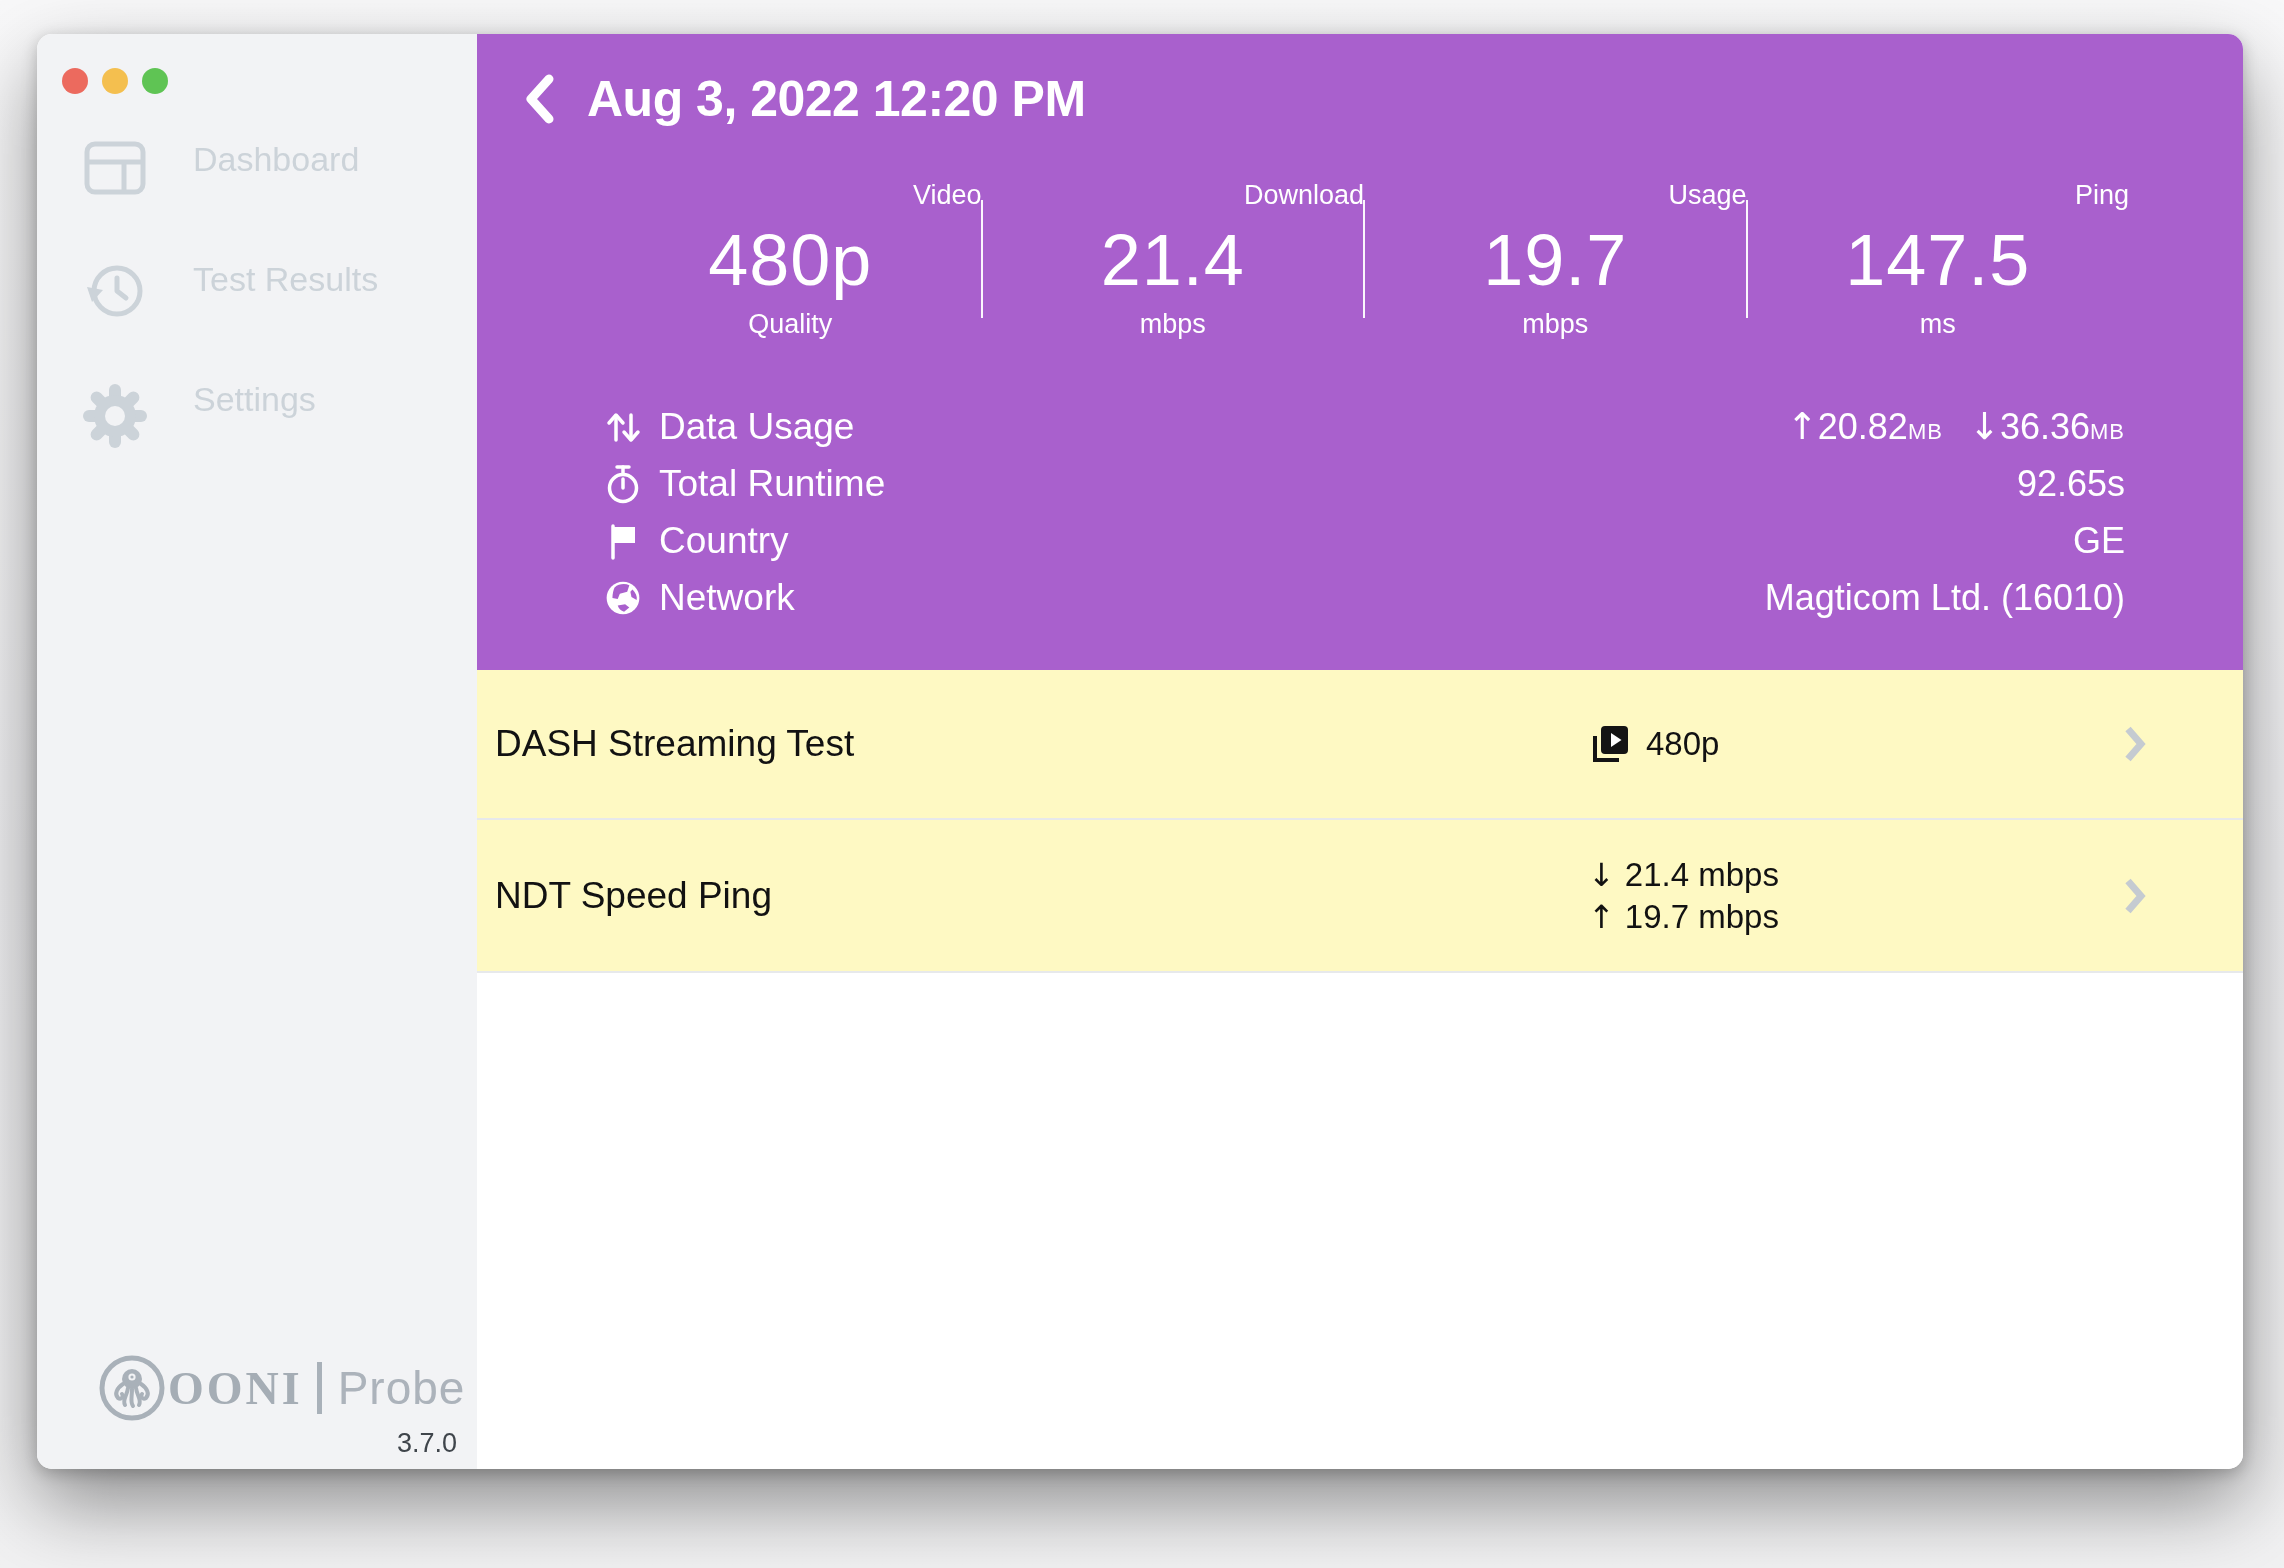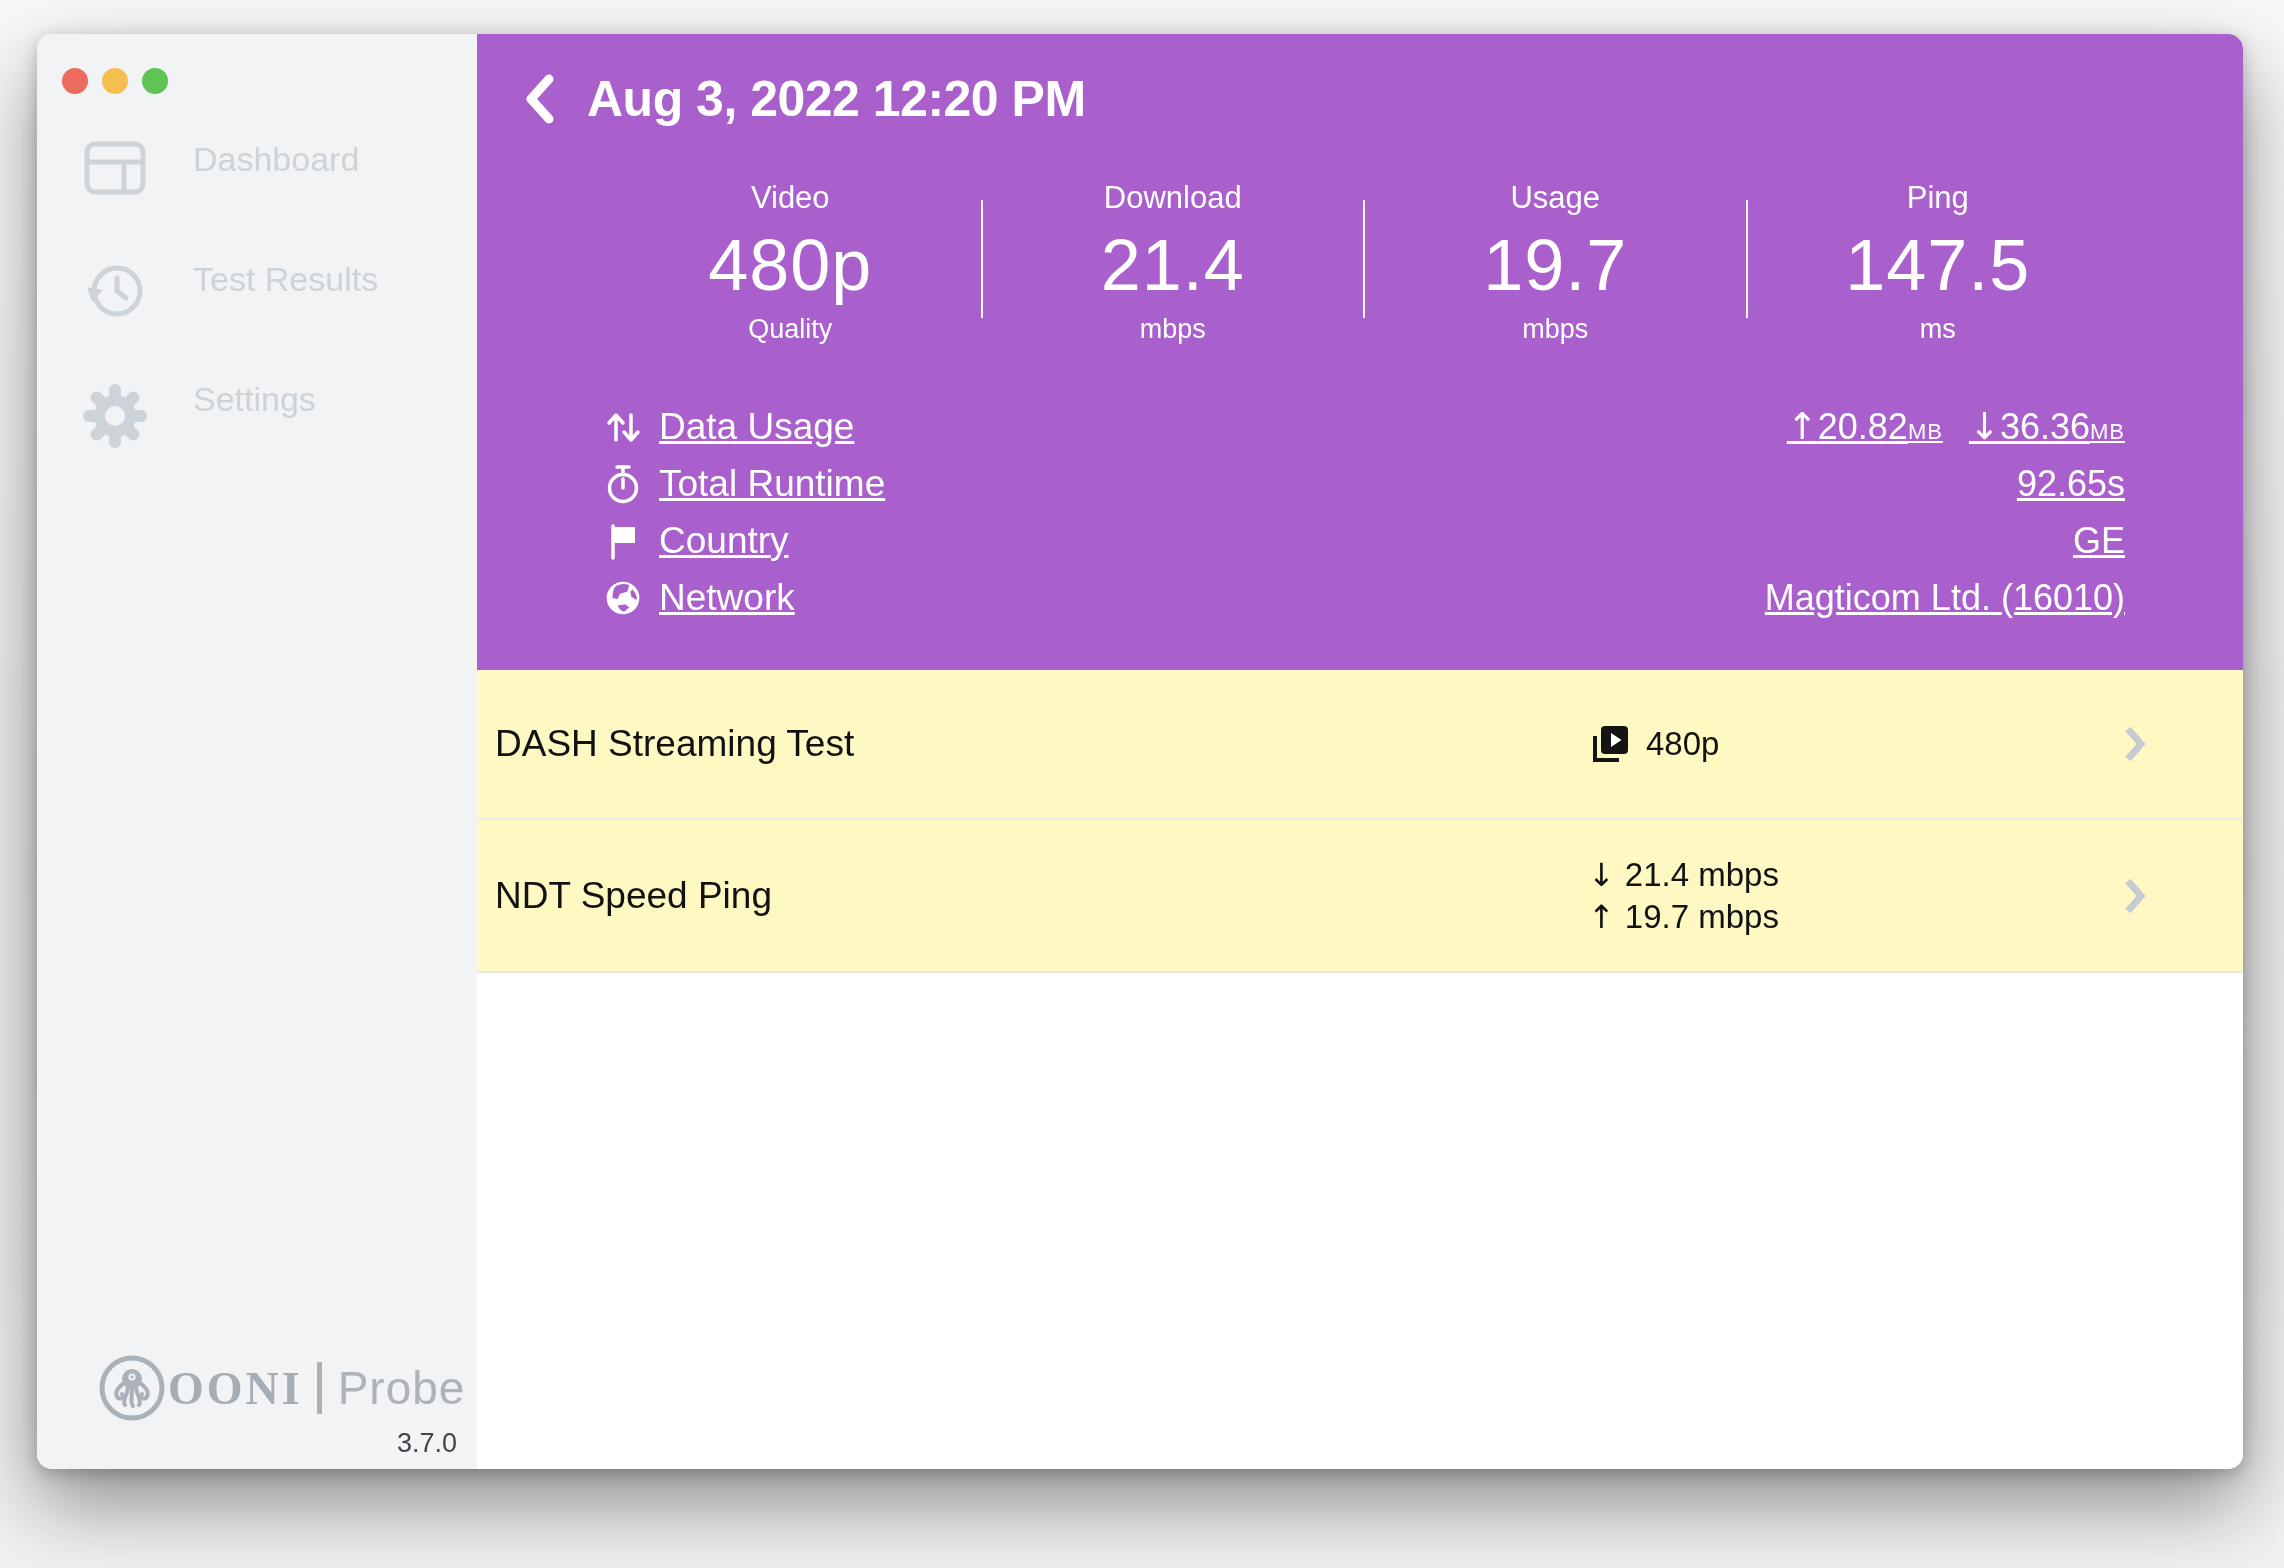--- a/index.html
+++ b/index.html
@@ -32,25 +32,25 @@
   .version { position:absolute; right:20px; bottom:10px; font-size:27px; color:#3f454b; }
   
   .main { flex:1; background:#ffffff; display:flex; flex-direction:column; position:relative; }
   .header { height:636px; background:#a960cd; color:#fff; position:relative; flex:0 0 636px; }
   .header-top { position:absolute; left:46px; top:36px; display:flex; align-items:center; gap:32px; height:58px; }
   .title { font-size:50px; font-weight:bold; letter-spacing:-0.5px; }
   .back-btn { display:flex; align-items:center; cursor:pointer; }
   .stats { position:absolute; left:122px; right:114px; top:146px; display:flex; }
   .stat { flex:1; text-align:center; position:relative; }
   .stat + .stat::before { content:""; position:absolute; left:-1px; top:20px; width:2px; height:118px; background:rgba(255,255,255,.95); }
-  .stat-label { font-size:31px; }
+  .stat-label { font-size:27px;text-align:right; }
   .stat-value { font-size:72px; font-weight:300; margin-top:8px; letter-spacing:1px; }
   .stat-unit { font-size:27px; margin-top:8px; }
   .details { position:absolute; left:124px; right:118px; top:364px; }
-  .detail-row { display:flex; align-items:center; height:57px;text-decoration:underline; }
+  .detail-row { display:flex; align-items:center; height:57px; }
   .detail-icon { width:44px; display:flex; justify-content:center; align-items:center; margin-right:14px; }
   .detail-label { font-size:37px; }
   .detail-value { margin-left:auto; font-size:36px; display:flex; align-items:baseline; }
   .arrow-glyph { font-family:"DejaVu Sans",sans-serif; }
   .du-arrow { font-family:"DejaVu Sans",sans-serif; font-size:37px; }
   .du-unit { font-size:22px; letter-spacing:1px; }
   .du-gap { width:26px; }
   
   .test-row { position:relative; display:flex; align-items:center; padding-left:18px; border-bottom:2px solid #e7e9eb; background:#fef9c3; cursor:pointer; }
   .test-row.dash { height:150px; }

